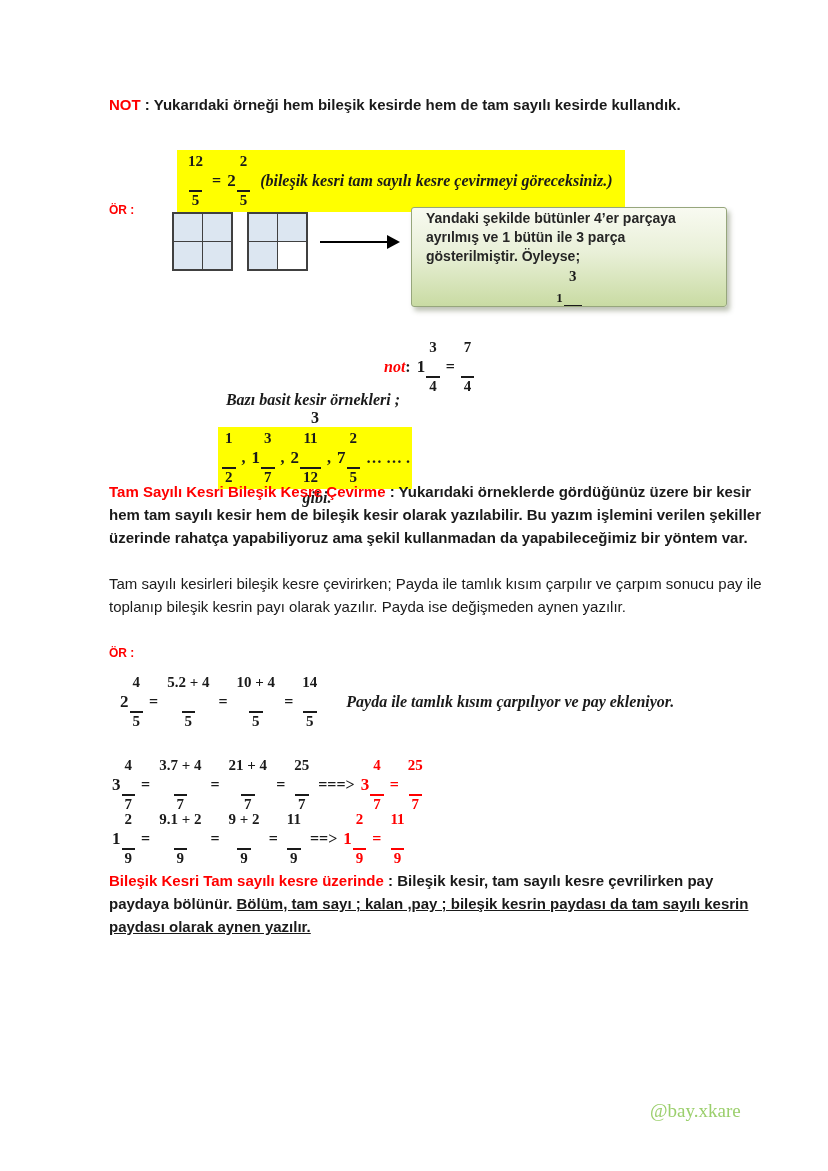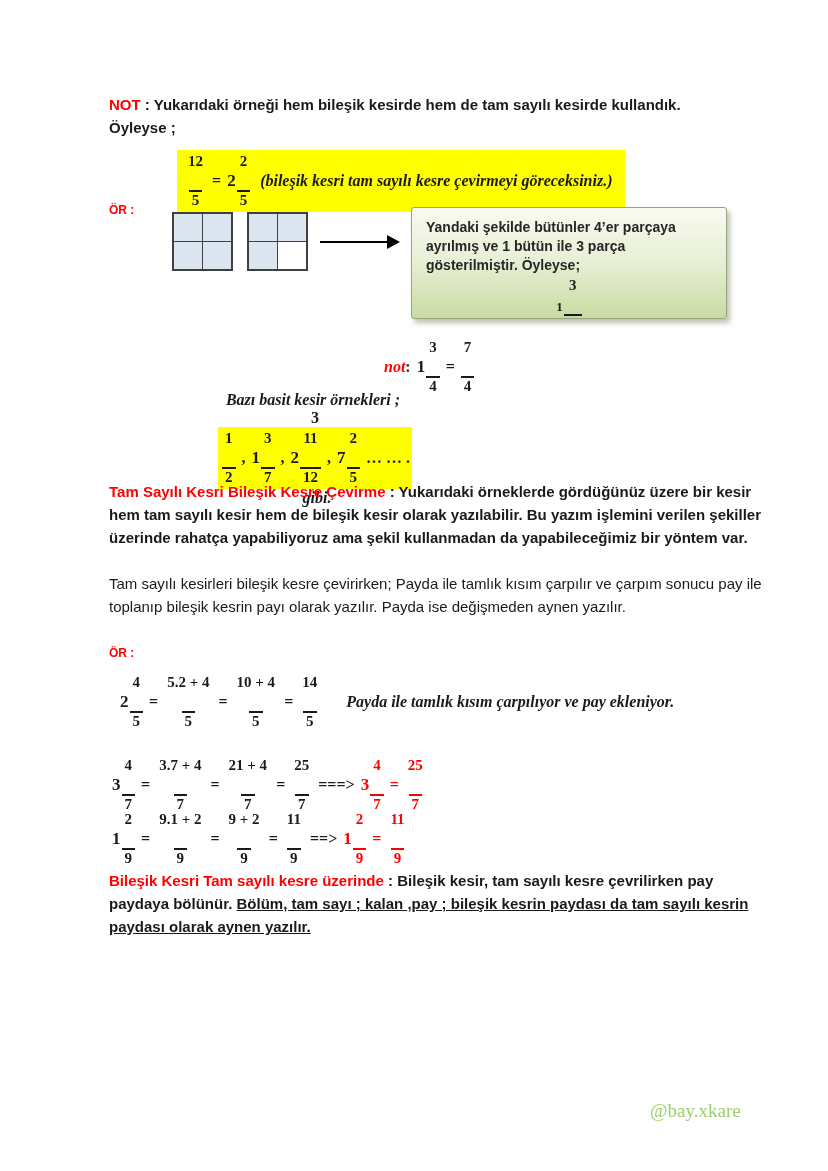--- a/index.html
+++ b/index.html
@@ -25,25 +25,25 @@
   #grid1{left:160px;top:212px;}
   #grid2{left:235px;top:212px;}
   .cell{background:#dce6f1;}
   .cell.empty{background:#ffffff;}
 
   .arrow{position:absolute;left:308px;top:234px;width:80px;height:16px;}
   .arrow .shaft{position:absolute;left:0;top:7px;width:70px;height:2px;background:#000;}
   .arrow .head{position:absolute;right:0;top:1px;width:0;height:0;
                border-left:13px solid #000;border-top:7px solid transparent;border-bottom:7px solid transparent;}
 
-  .greenbox{position:absolute;left:399px;top:207px;width:316px;height:112px;box-sizing:border-box;
+  .greenbox{position:absolute;left:399px;top:207px;width:316px;height:100px;box-sizing:border-box;
             border:1px solid #96a67c;border-radius:3px;
             background:linear-gradient(to bottom,#f8faf1 0%,#e9f0d8 45%,#c9dba3 100%);
             box-shadow:3px 4px 5px rgba(110,120,90,0.45);
-            padding:10px 14px 0;overflow:hidden;}
+            padding:1px 14px 0;overflow:hidden;}
   .greenbox .txt{font-size:14px;font-weight:bold;line-height:19px;color:#262626;}
   .greenbox .fracline{display:flex;justify-content:center;margin-top:2px;
             font-family:"Liberation Serif",serif;font-weight:bold;}
   .greenbox .fracline .whole{font-size:13px;align-self:flex-end;margin-bottom:1px;}
   .greenbox .fracline .num,.greenbox .fracline .den{font-size:15px;}
 
   .math{font-family:"Liberation Serif",serif;font-weight:bold;font-size:16px;
         display:flex;align-items:center;white-space:pre;}
   .frac{display:inline-flex;align-items:center;margin:0 2px;}
   .whole{font-size:17px;margin-right:1px;}
@@ -73,21 +73,20 @@
   .footer-right{position:absolute;left:638px;top:1100px;font-family:"Liberation Serif",serif;
                font-size:19px;color:#9bcf6c;}
 </style>
 </head>
 <body>
 
 <div class="page">
 
   <div class="p1">
     <span class="red">NOT</span><span> : </span><span>Yukarıdaki örneği hem bileşik kesirde hem de tam sayılı kesirde kullandık.</span>
-    <span class="line2">Öyleyse ;</span>
   </div>
 
   <div class="formula1 math"><span class="frac"><span class="stack"><span class="num">12</span><span class="den">5</span></span></span><span class="mt "> = </span><span class="frac"><span class="whole">2</span><span class="stack"><span class="num">2</span><span class="den">5</span></span></span><span class="mt ">  </span><span class="mt it">(bileşik kesri tam sayılı kesre çevirmeyi göreceksiniz.)</span></div>
 
   <div id="or1" class="or">ÖR :</div>
 
   <div id="grid1" class="sqgrid">
       <div class="cell"></div>
       <div class="cell"></div>
       <div class="cell"></div>

